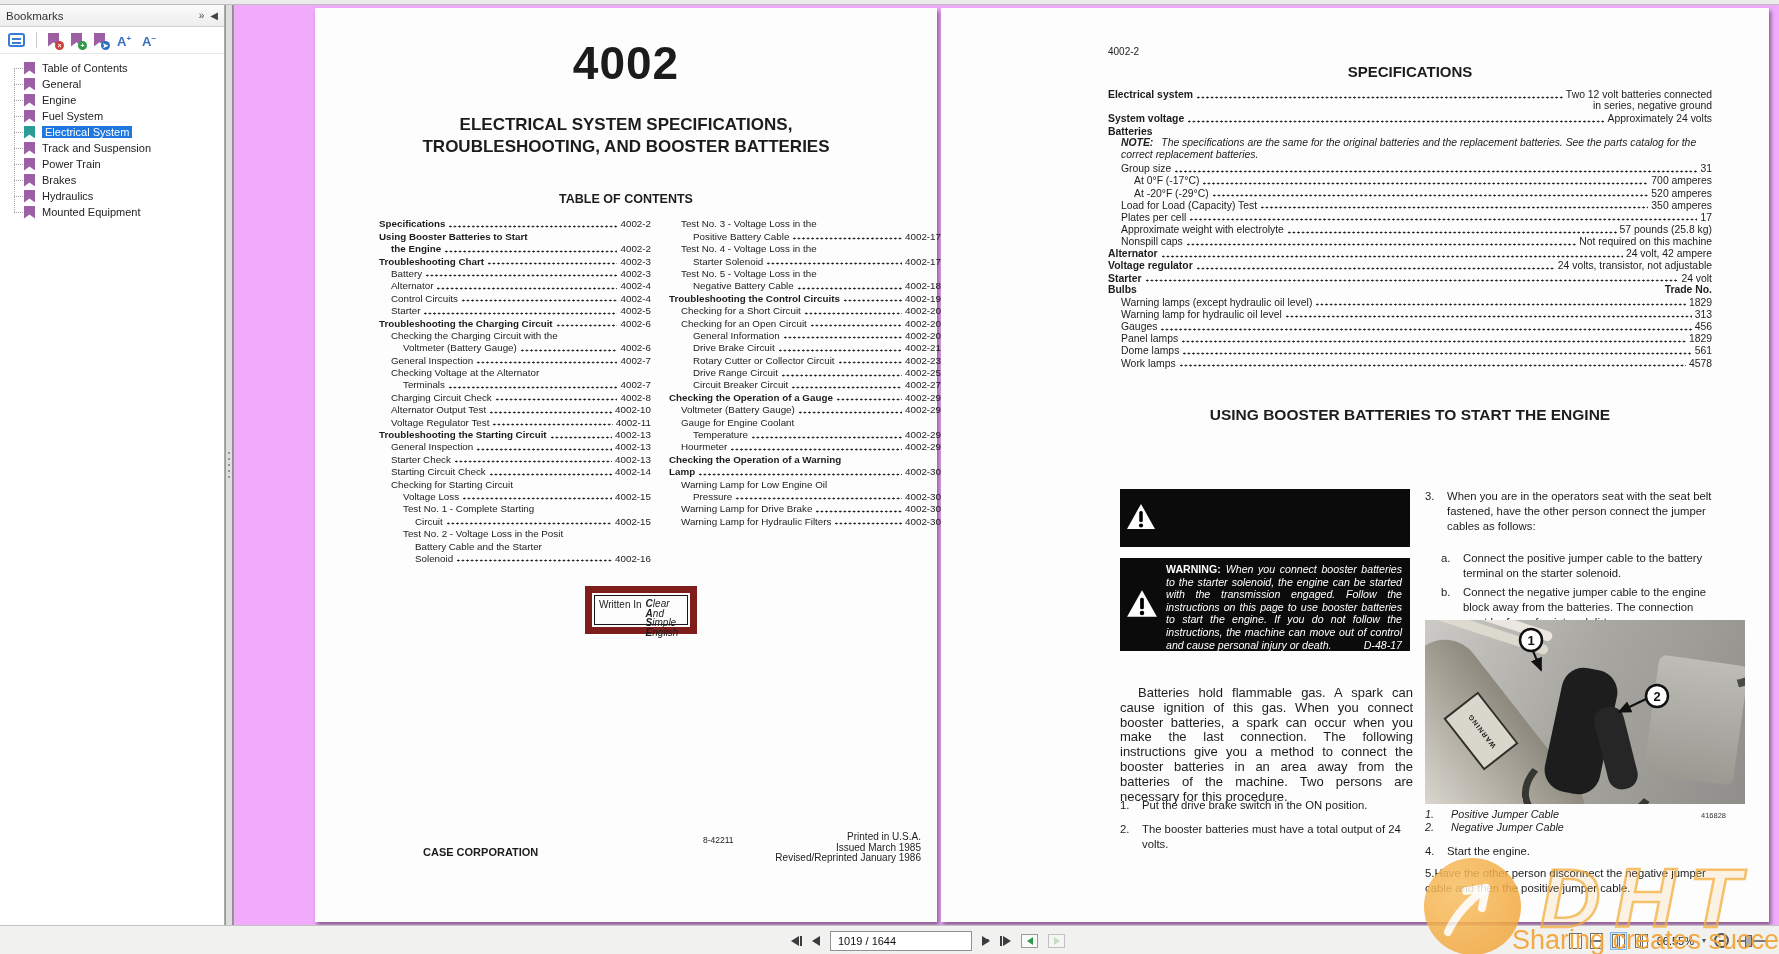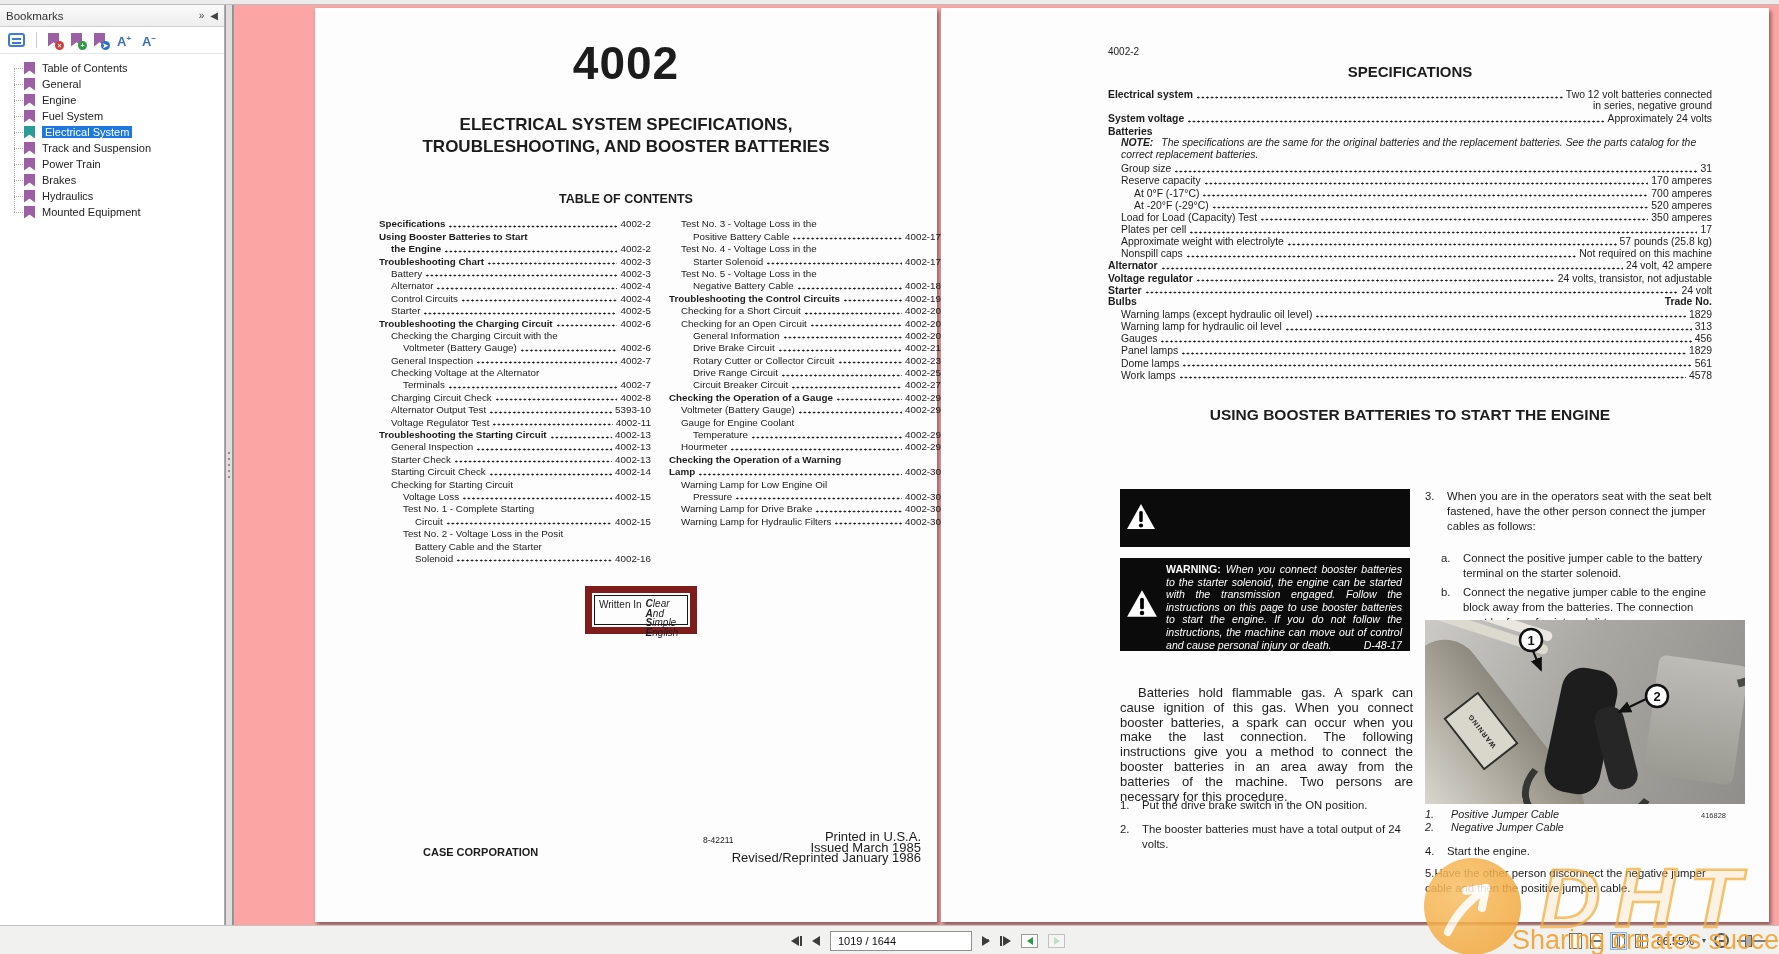--- a/index.html
+++ b/index.html
@@ -33,21 +33,21 @@
   .bm-flag { width:11px; height:13px; background:#9d5fa4; clip-path:polygon(0 0,100% 0,100% 100%,50% 70%,0 100%); margin-right:7px; flex-shrink:0; }
   .bm-flag.sel { background:#2a9b96; }
   .bm-label { font-size:11px; color:#222; white-space:nowrap; }
   .bm-label.sel { background:#1e78e0; color:#fff; padding:0 3px; }
 
   
   .splitter { position:absolute; left:226px; top:5px; width:7px; bottom:29px; background:#dedede; border-right:1px solid #8f8f8f; display:flex; flex-direction:column; justify-content:center; align-items:center; gap:4px; }
   .splitter i { width:2px; height:2px; background:#7d7d7d; border-radius:50%; }
 
   
-  .docarea { position:absolute; left:234px; top:5px; right:0; bottom:29px; background:#fca5a5; }
+  .docarea { position:absolute; left:234px; top:5px; right:0; bottom:29px; background:#f0abfc; }
   .page { position:absolute; top:3px; height:914px; background:#fdfdfd; box-shadow:2px 3px 4px rgba(0,0,0,.45); color:#1c1c1c; }
   .page-left { left:81px; width:622px; }
   .page-right { left:707px; width:828px; }
 
   
   .chapter { position:absolute; top:28px; left:0; width:100%; text-align:center; font-size:46px; font-weight:bold; letter-spacing:1px; }
   .ptitle { position:absolute; top:106px; left:0; width:100%; text-align:center; font-size:17px; font-weight:bold; line-height:22px; }
   .toc-head { position:absolute; top:184px; left:0; width:100%; text-align:center; font-size:12.5px; font-weight:bold; }
   .toc-cols { position:absolute; top:209px; left:64px; display:flex; gap:18px; }
   .toc-col { width:272px; }
@@ -56,21 +56,21 @@
   .b { font-weight:bold; }
   .leader { flex:1 1 auto; min-width:8px; height:3px; margin:0 3px 1.5px 3px; background-image:radial-gradient(circle,#1c1c1c 0.9px,rgba(0,0,0,0) 1.1px); background-size:4.6px 3px; background-repeat:repeat-x; background-position:left bottom; }
   .toc-page { white-space:nowrap; }
   .case-box { position:absolute; left:270px; top:578px; width:112px; height:48px; border:7px solid #7f1d1d; padding:2px; }
   .case-inner { width:100%; height:100%; border:1px solid #161616; display:flex; align-items:flex-start; padding:3px 4px; font-size:10px; }
   .case-prefix { white-space:nowrap; margin-right:4px; }
   .case-words { font-style:italic; line-height:9.5px; }
   .case-words .lead { font-weight:bold; }
   .pfoot-co { position:absolute; left:108px; top:838px; font-size:11px; font-weight:bold; }
   .pfoot-form { position:absolute; left:388px; top:827px; font-size:8.5px; }
-  .pfoot-right { position:absolute; right:16px; top:824px; font-size:13px; text-align:right; line-height:10.5px; }
+  .pfoot-right { position:absolute; right:16px; top:824px; font-size:10px; text-align:right; line-height:10.5px; }
 
   
   .rp-num { position:absolute; left:167px; top:38px; font-size:10px; }
   .rp-title { position:absolute; left:167px; top:55px; width:604px; text-align:center; font-size:15px; font-weight:bold; }
   .spec-list { position:absolute; left:167px; top:80px; width:604px; font-size:10.4px; }
   .spec-row { display:flex; align-items:flex-end; height:12.15px; }
   .spec-label { white-space:nowrap; }
   .spec-value { white-space:nowrap; }
   .spec-cont { height:12.15px; text-align:right; }
   .spec-note { margin-left:13px; font-style:italic; line-height:12.3px; padding:0.5px 0; }
@@ -310,21 +310,21 @@
               <span class="toc-page">4002-7</span>
             </div>
             <div class="toc-line">
               <span class="toc-text" style="padding-left: 12px;">Charging Circuit Check</span>
               <span class="leader"></span>
               <span class="toc-page">4002-8</span>
             </div>
             <div class="toc-line">
               <span class="toc-text" style="padding-left: 12px;">Alternator Output Test</span>
               <span class="leader"></span>
-              <span class="toc-page">5393-10</span>
+              <span class="toc-page">4002-10</span>
             </div>
             <div class="toc-line">
               <span class="toc-text" style="padding-left: 12px;">Voltage Regulator Test</span>
               <span class="leader"></span>
               <span class="toc-page">4002-11</span>
             </div>
             <div class="toc-line">
               <span class="toc-text b" style="padding-left: 0px;">Troubleshooting the Starting Circuit</span>
               <span class="leader"></span>
               <span class="toc-page">4002-13</span>
@@ -524,25 +524,20 @@
             <span class="spec-value">Approximately 24 volts</span>
           </div>
           <div class="spec-row">
             <span class="spec-label b" style="padding-left: 0px;">Batteries</span>
           </div>
           <div class="spec-note"><span class="nlab">NOTE:</span><span>The specifications are the same for the original batteries and the replacement batteries. See the parts catalog for the correct replacement batteries.</span></div>
           <div class="spec-row">
             <span class="spec-label" style="padding-left: 13px;">Group size</span>
             <span class="leader"></span>
             <span class="spec-value">31</span>
-          </div>
-          <div class="spec-row">
-            <span class="spec-label" style="padding-left: 13px;">Reserve capacity</span>
-            <span class="leader"></span>
-            <span class="spec-value">170 amperes</span>
           </div>
           <div class="spec-row">
             <span class="spec-label" style="padding-left: 26px;">At 0°F (-17°C)</span>
             <span class="leader"></span>
             <span class="spec-value">700 amperes</span>
           </div>
           <div class="spec-row">
             <span class="spec-label" style="padding-left: 26px;">At -20°F (-29°C)</span>
             <span class="leader"></span>
             <span class="spec-value">520 amperes</span>

